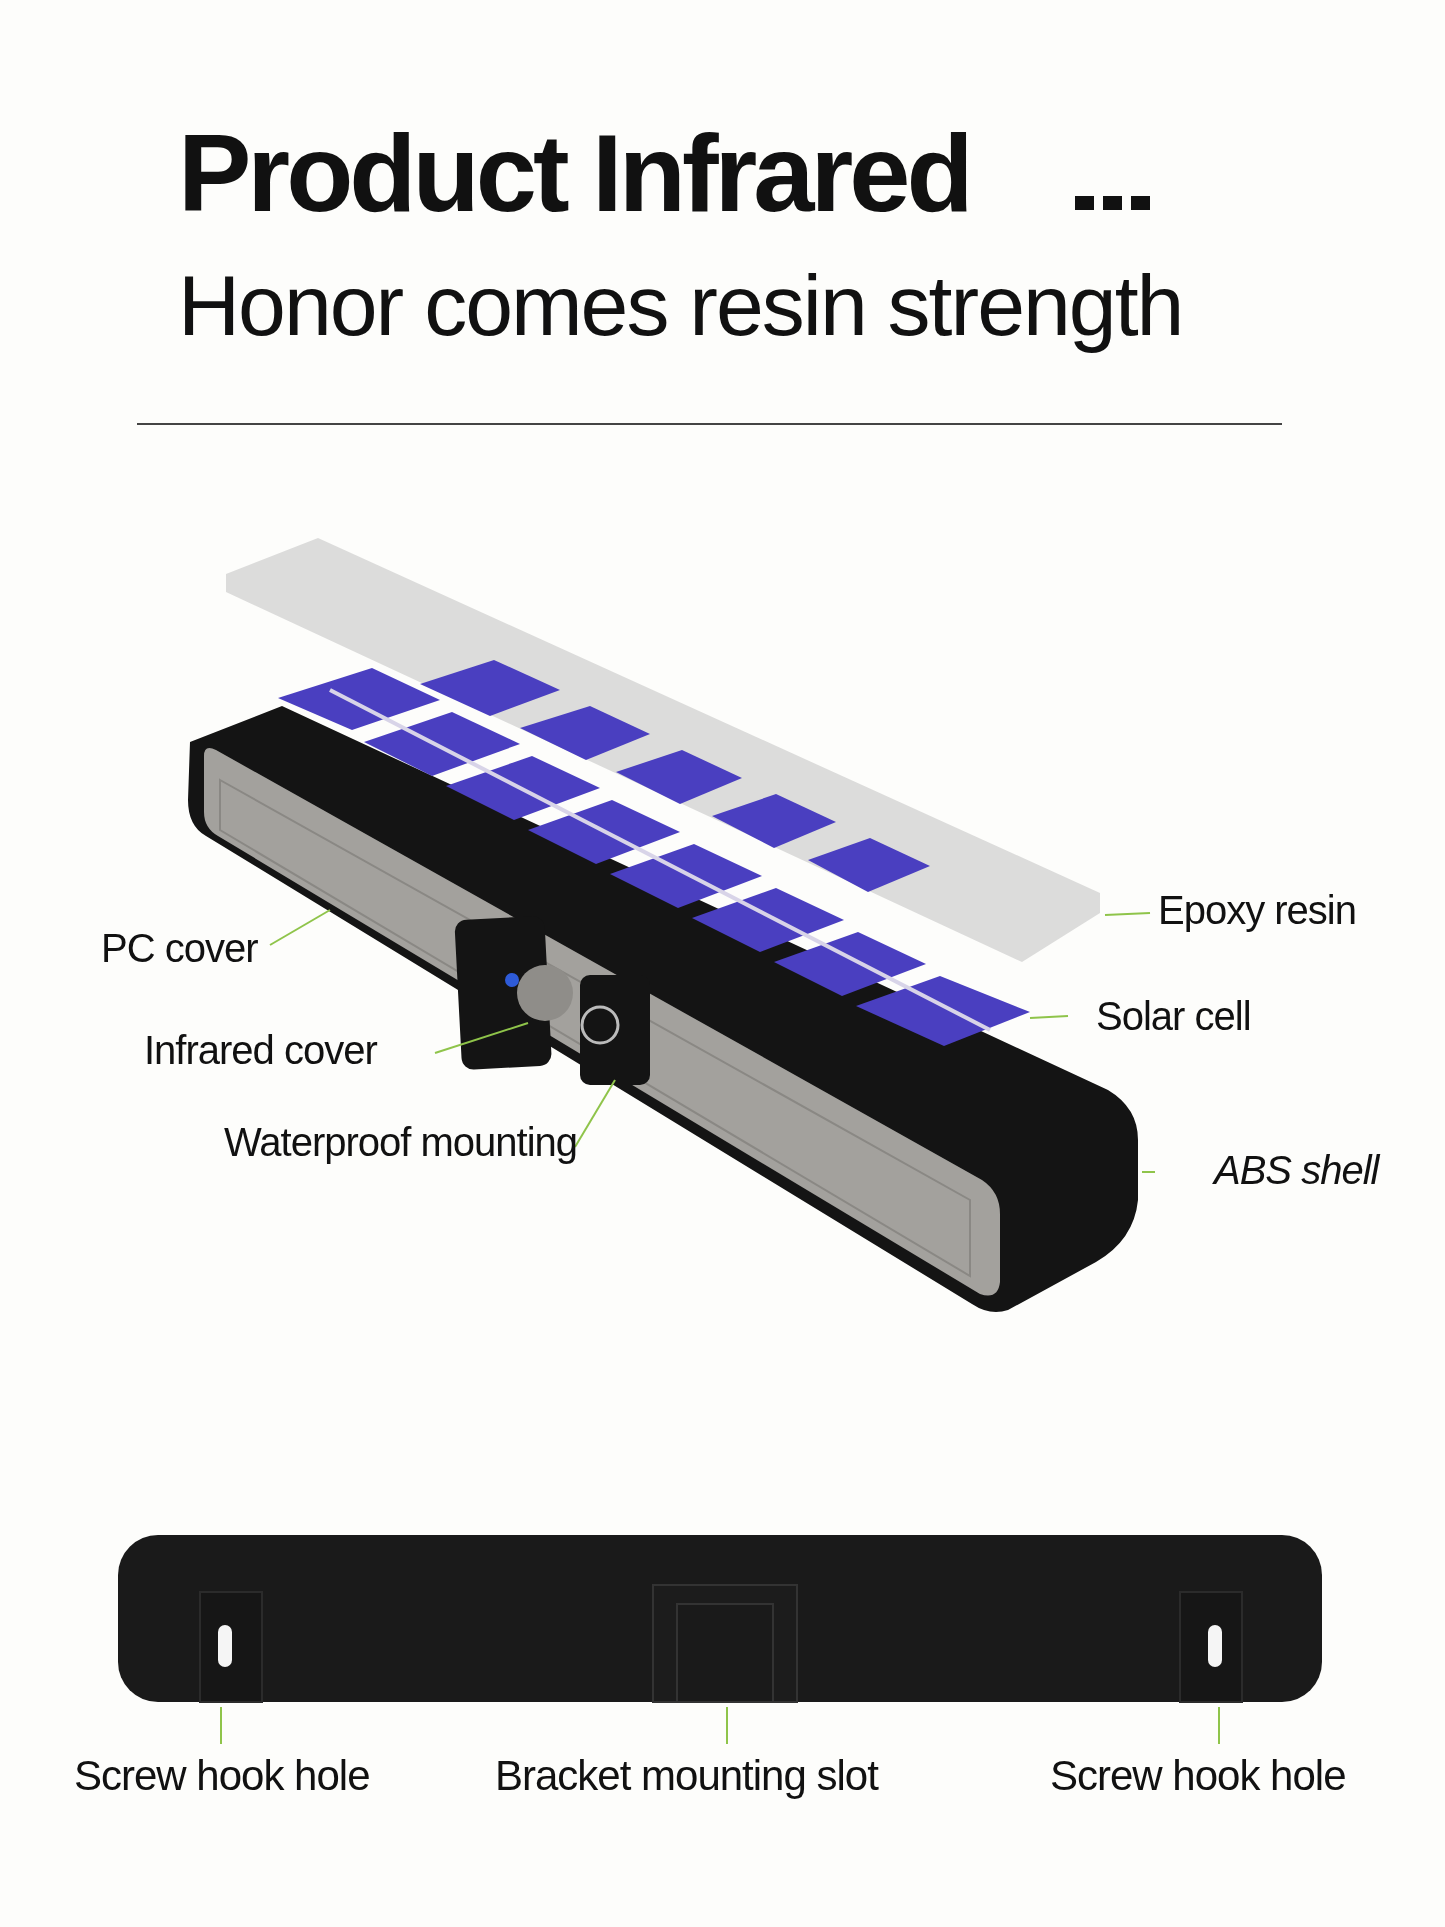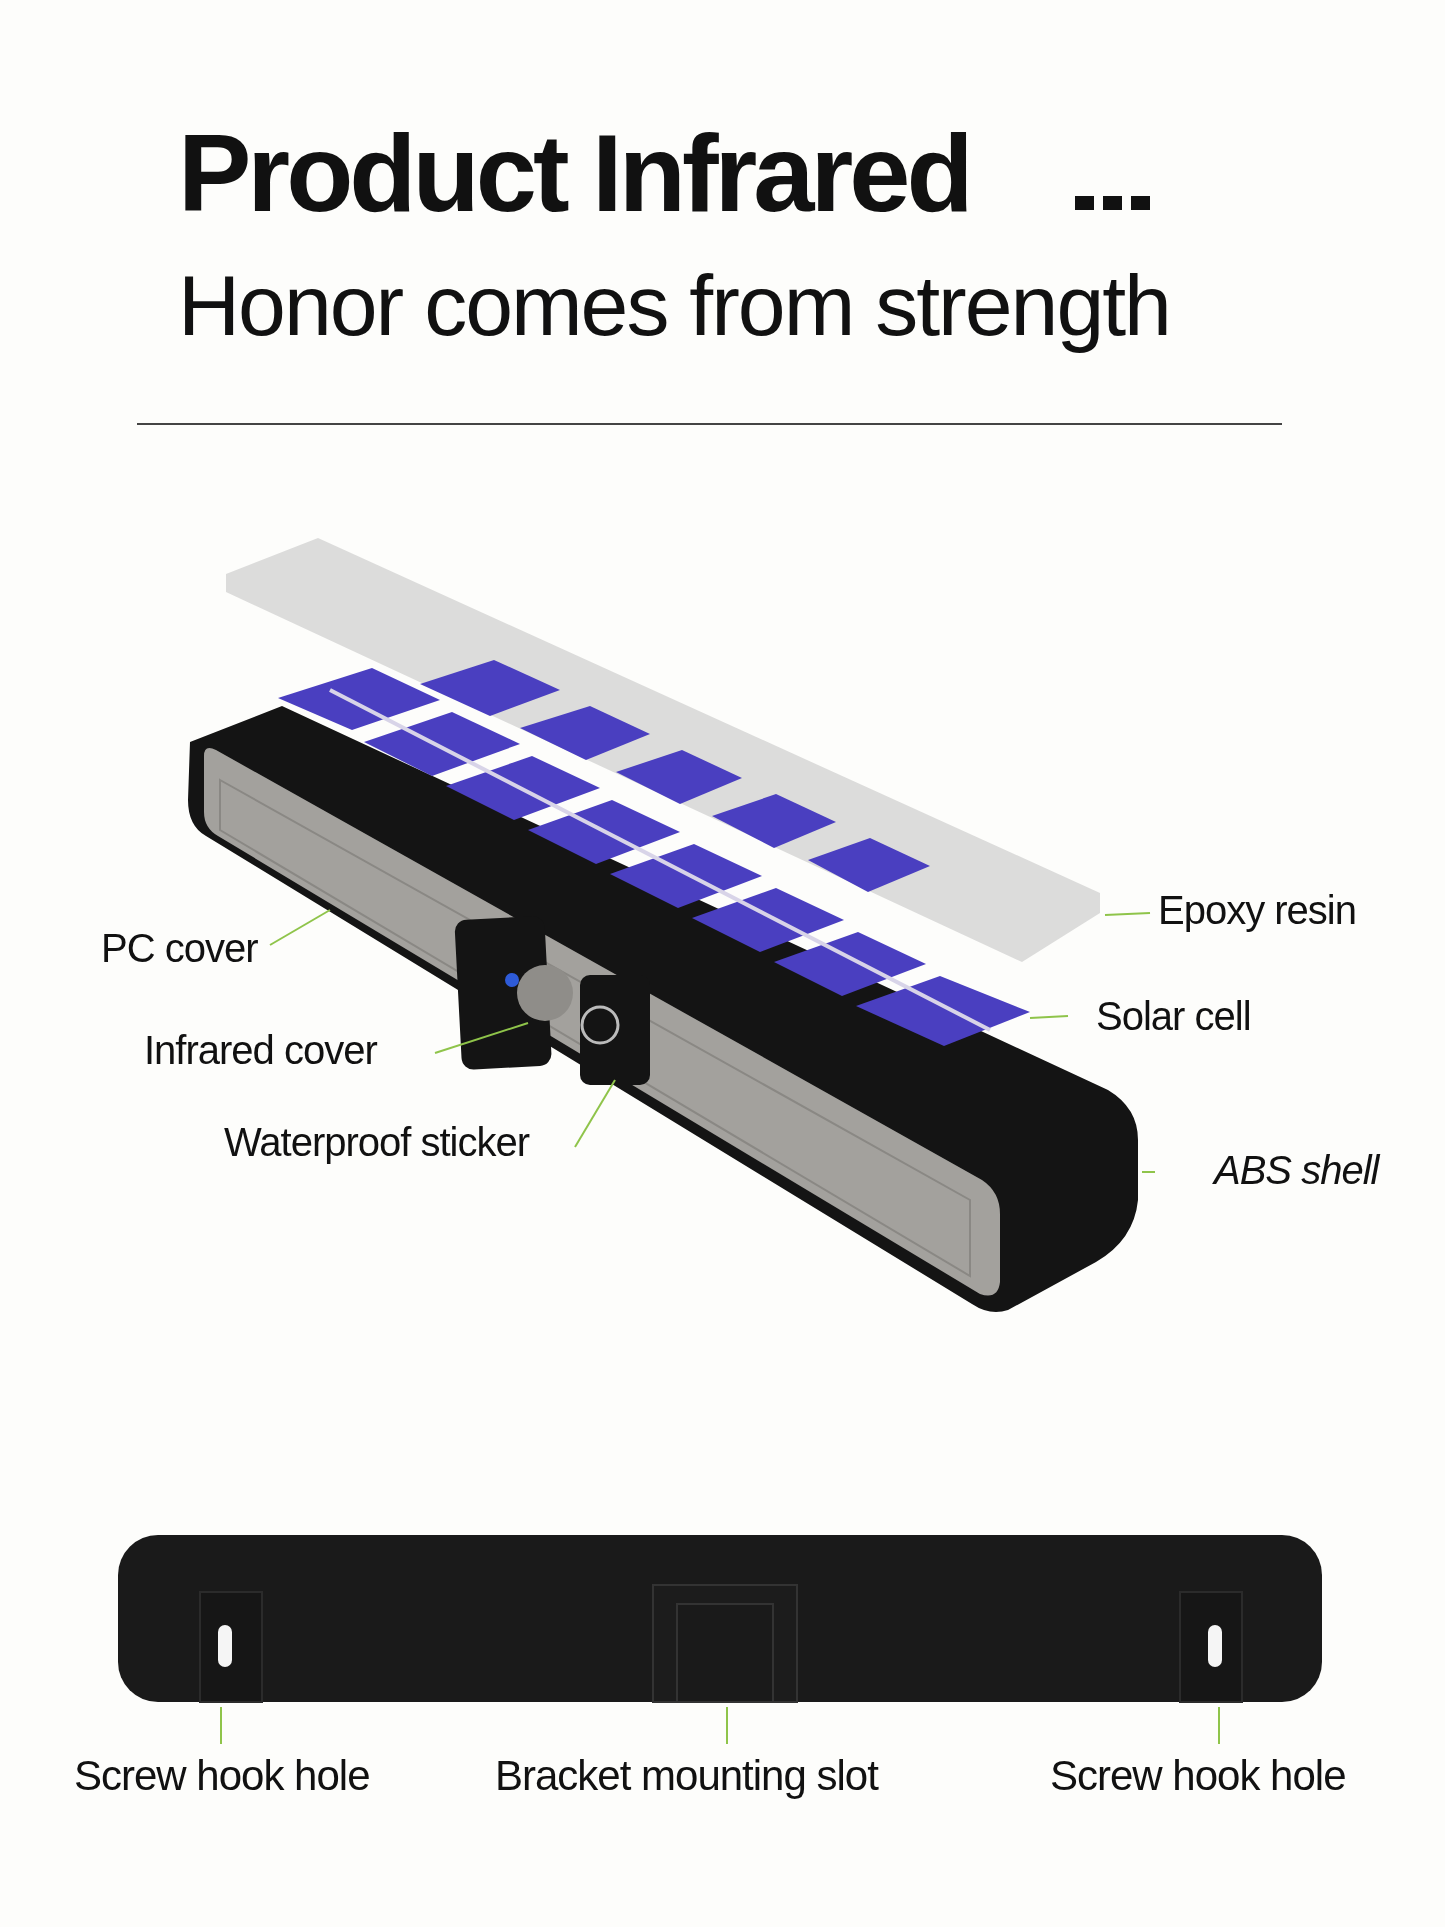--- a/index.html
+++ b/index.html
@@ -16,21 +16,21 @@
 </style>
 </head>
 <body>
 
 <div class="abs title">Product Infrared</div>
 <div class="abs dots">
     <span></span>
     <span></span>
     <span></span>
   </div>
-<div class="abs subtitle">Honor comes from strength</div>
+<div class="abs subtitle">Honor comes resin strength</div>
 <div class="abs divider"></div>
 
 <svg width="1445" height="1927">
 
   <polygon points="226,574 318,538 1100,893 1100,913 1022,962 226,592" fill="#dcdcdb"></polygon>
 
   <path d="M190,742 L282,706 L1108,1090 Q1138,1108 1138,1140 L1138,1200 Q1134,1240 1096,1262 L1008,1310 Q990,1316 972,1304 L206,836 Q188,826 188,800 Z" fill="#141414"></path>
 
   <path d="M204,756 Q204,744 216,750 L982,1180 Q1000,1192 1000,1214 L1000,1282 Q998,1300 980,1294 L218,836 Q204,828 204,812 Z" fill="#a3a19d"></path>
   <path d="M220,780 L970,1200 L970,1276 L220,830 Z" fill="none" stroke="#8a8884" stroke-width="2"></path>
@@ -66,21 +66,21 @@
     <line x1="435" y1="1053" x2="528" y2="1023"></line>
     <line x1="575" y1="1147" x2="615" y2="1080"></line>
   </g>
 </svg>
 
 <div class="abs label" style="left:1158px;top:890px;">Epoxy resin</div>
 <div class="abs label" style="left:1096px;top:996px;">Solar cell</div>
 <div class="abs label" style="left:1214px;top:1150px;font-style:italic;">ABS shell</div>
 <div class="abs label" style="left:101px;top:928px;">PC cover</div>
 <div class="abs label" style="left:144px;top:1030px;">Infrared cover</div>
-<div class="abs label" style="left:224px;top:1122px;">Waterproof sticker</div>
+<div class="abs label" style="left:224px;top:1122px;">Waterproof mounting</div>
 
 <svg width="1445" height="1927">
   <rect x="118" y="1535" width="1204" height="167" rx="40" fill="#1a1a1a"></rect>
   <rect x="200" y="1592" width="62" height="110" fill="#161616" stroke="#2b2b2b" stroke-width="2"></rect>
   <rect x="218" y="1625" width="14" height="42" rx="7" fill="#f5f5f5"></rect>
   <rect x="653" y="1585" width="144" height="117" fill="#1c1c1c" stroke="#333" stroke-width="2"></rect>
   <rect x="677" y="1604" width="96" height="98" fill="#1a1a1a" stroke="#333" stroke-width="2"></rect>
   <rect x="1180" y="1592" width="62" height="110" fill="#161616" stroke="#2b2b2b" stroke-width="2"></rect>
   <rect x="1208" y="1625" width="14" height="42" rx="7" fill="#f5f5f5"></rect>
   <g stroke="#8fc44a" stroke-width="2">

